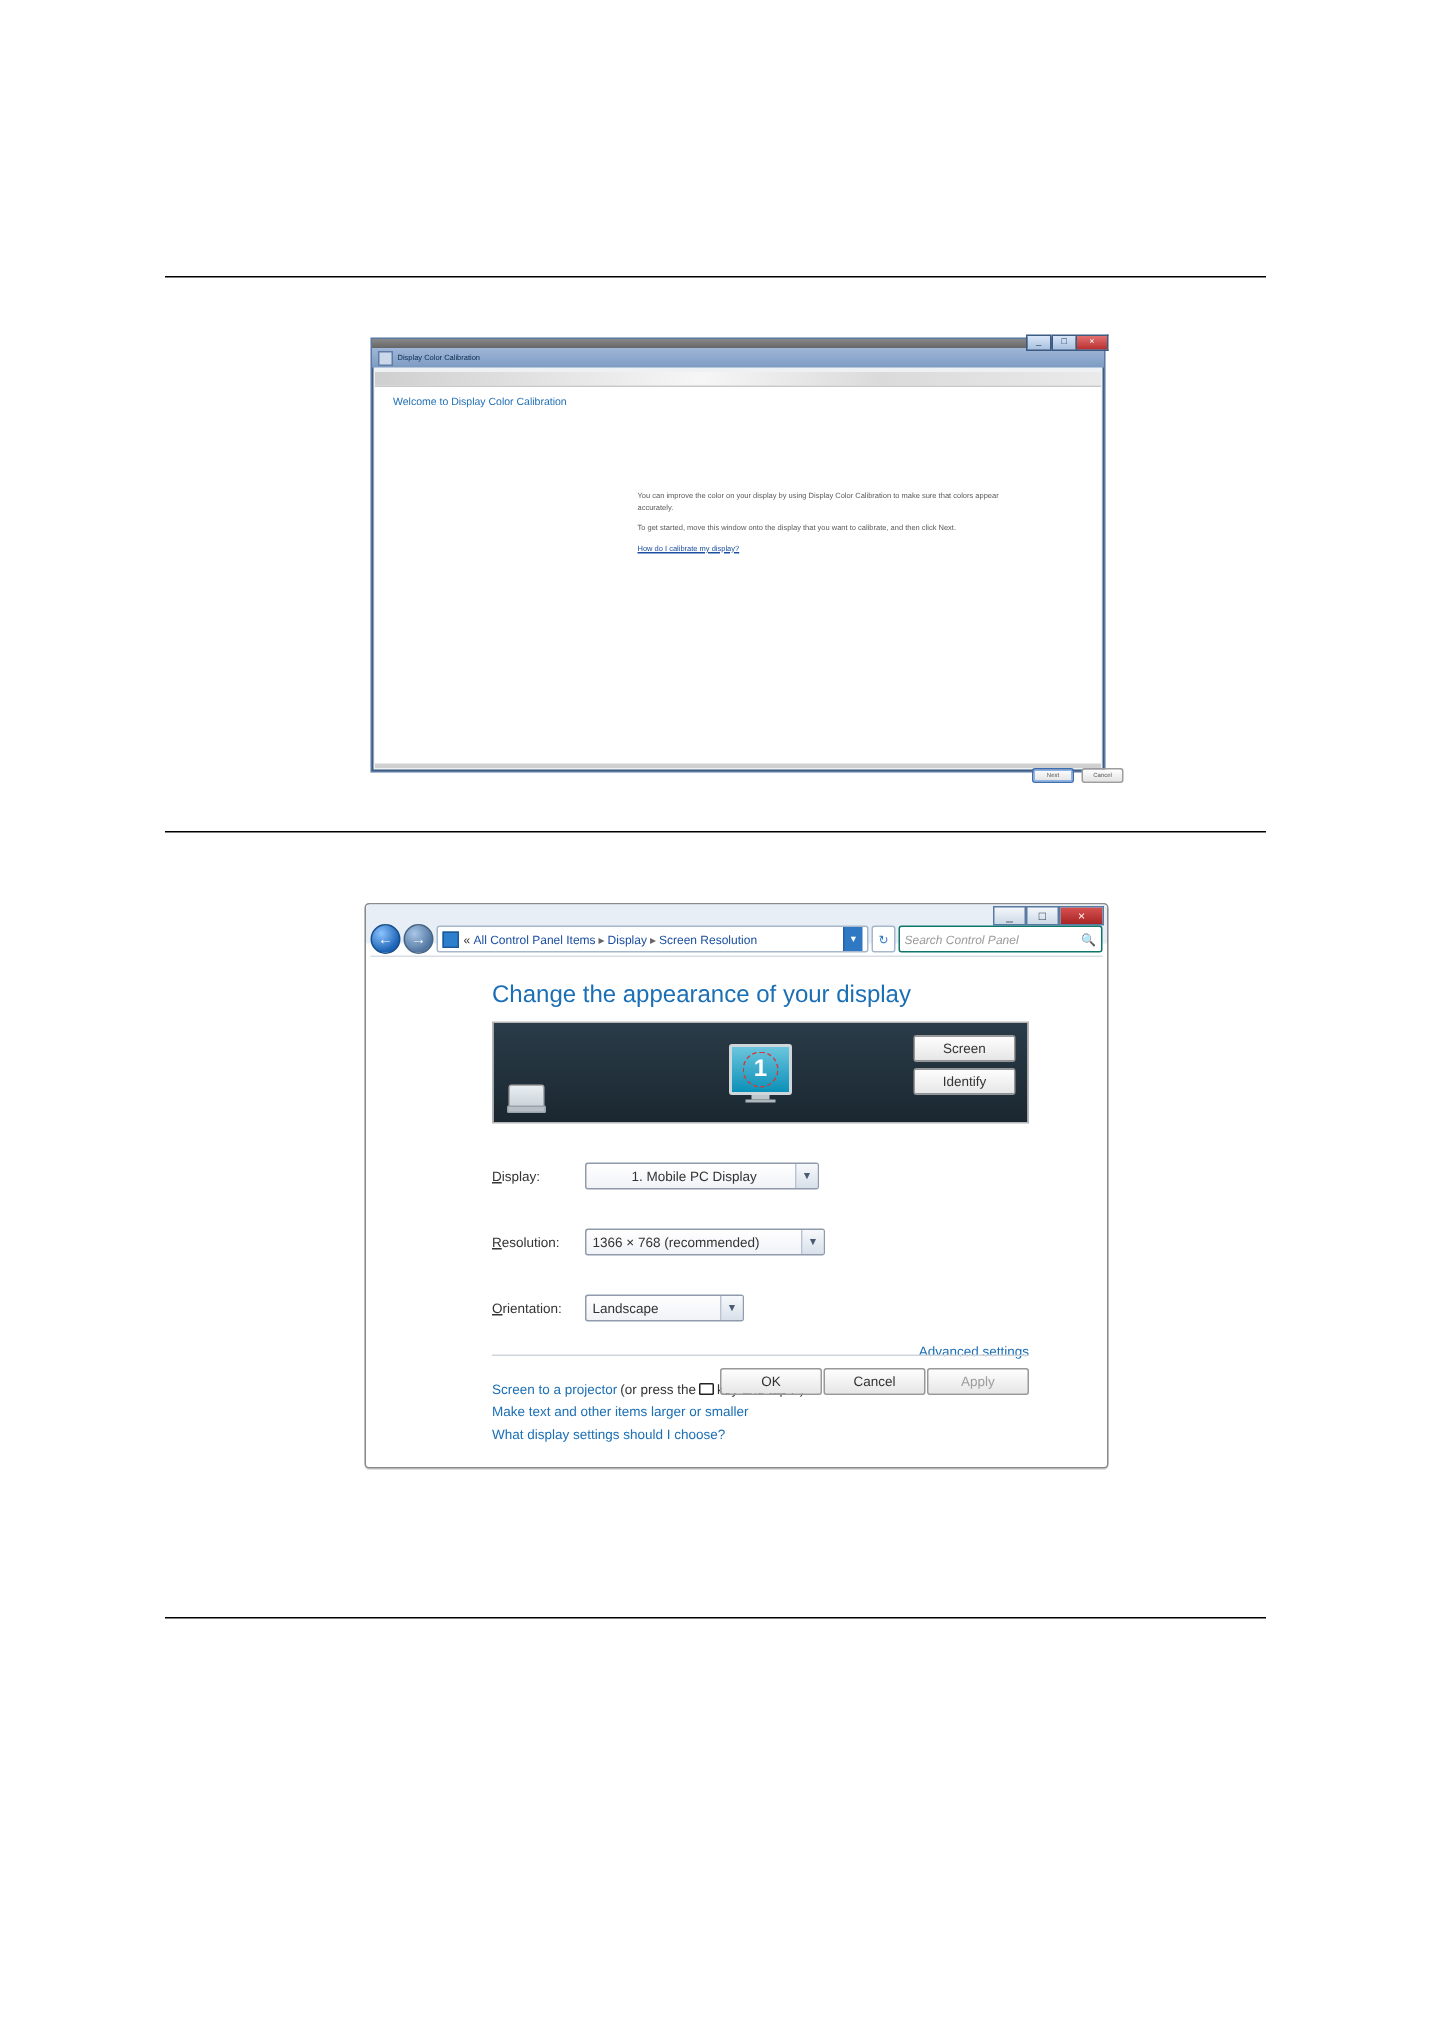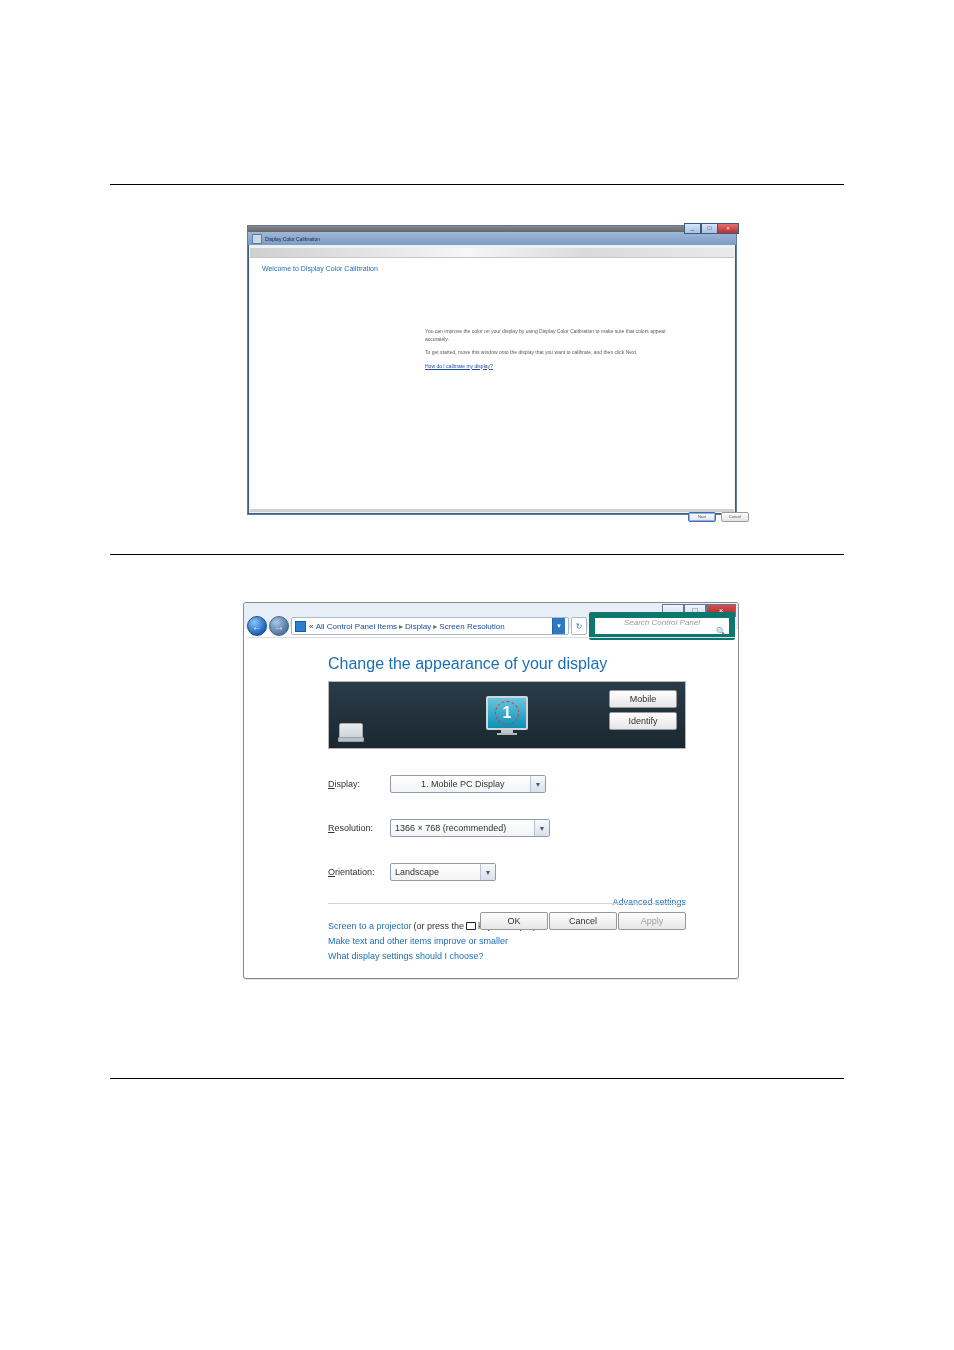--- a/index.html
+++ b/index.html
@@ -55,22 +55,22 @@
           background:radial-gradient(circle at 35% 30%,#8bc3ff,#1c63b5 70%);
           border:1px solid #154e89;display:flex;align-items:center;justify-content:center;color:#fff;font-size:10px;}
   .navorb.dim{filter:grayscale(40%) opacity(.85);}
   .addrbox{flex:1;height:16px;border:1px solid #a7b7cc;background:#fff;display:flex;align-items:center;
            font-size:8px;color:#333;padding:0 3px;border-radius:2px;}
   .addrbox .seg{color:#1b4ea0;}
   .addrbox .caret{margin:0 2px;color:#666;}
   .addrbox .dd{margin-left:auto;width:12px;height:100%;display:flex;align-items:center;justify-content:center;
                background:#2f79c4;color:#fff;font-size:7px;border-left:1px solid #2562a0;}
   .refreshsq{width:14px;height:16px;border:1px solid #a7b7cc;background:#fff;display:flex;align-items:center;justify-content:center;font-size:8px;color:#2f79c4;border-radius:2px;}
-  .searchbox{width:128px;height:16px;border:6px solid #0f766e;background:#fff;border-radius:2px;
-             display:flex;align-items:center;padding:0 3px;font-size:8px;color:#9a9a9a;font-style:italic;flex-direction:column;}
+  .searchbox{width:128px;height:16px;border:1px solid #0f766e;background:#fff;border-radius:2px;
+             display:flex;align-items:center;padding:0 3px;font-size:8px;color:#9a9a9a;font-style:italic;}
   .searchbox .mag{margin-left:auto;color:#7fa8cf;font-style:normal;}
   .win2 .sep{position:absolute;left:3px;right:3px;top:34px;height:1px;background:#d8dde5;}
 
   .win2 .content{position:absolute;left:84px;top:52px;right:52px;}
   .win2 .h1{color:var(--cp-link);font-size:16px;margin-bottom:8px;}
   .dispbox{height:66px;border:1px solid #b6b6b6;background:linear-gradient(#2a3c49,#1a2730);
            position:relative;display:flex;align-items:center;justify-content:center;}
   .monitor{width:38px;height:30px;background:linear-gradient(#6cc5dd,#0a90b8);border:2px solid #cfd7da;border-radius:2px;
            display:flex;align-items:center;justify-content:center;color:#fff;font-weight:bold;font-size:16px;position:relative;}
   .monitor .circ{width:22px;height:22px;border:1px dashed #d43a3a;border-radius:50%;position:absolute;}
@@ -175,21 +175,21 @@
         <div class="laptop"></div>
         <div class="monwrap">
           <div class="monitor">
             <span class="circ"></span>
             <span>1</span>
           </div>
           <div class="monstand"></div>
             <div class="monbase"></div>
         </div>
         <div class="rightbtns">
-          <div class="cpbtn">Mobile</div>
+          <div class="cpbtn">Screen</div>
           <div class="cpbtn">Identify</div>
         </div>
       </div>
 
       <div class="formrow">
         <span class="lbl"><u>D</u>isplay:</span>
         <span class="ddl" style="width:120px;padding-left:30px;">
           <span>1. Mobile PC Display</span>
           <span class="arrow">▼</span>
         </span>
@@ -213,21 +213,21 @@
         <a href="#">Advanced settings</a>
       </div>
 
       <div class="linkstack">
         <span class="withicon">
           <a href="#">Screen to a projector</a>
           <span> (or press the </span>
           <span class="winkey"></span>
           <span> key and tap P)</span>
         </span>
-        <a href="#">Make text and other items improve or smaller</a>
+        <a href="#">Make text and other items larger or smaller</a>
         <a href="#">What display settings should I choose?</a>
       </div>
     </div>
 
     <div class="dlgbtns">
       <div class="cpbtn">OK</div>
       <div class="cpbtn">Cancel</div>
       <div class="cpbtn disabled">Apply</div>
     </div>
   </div>

